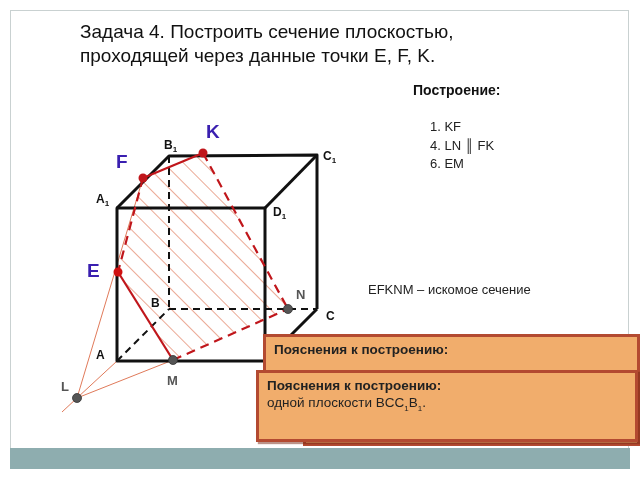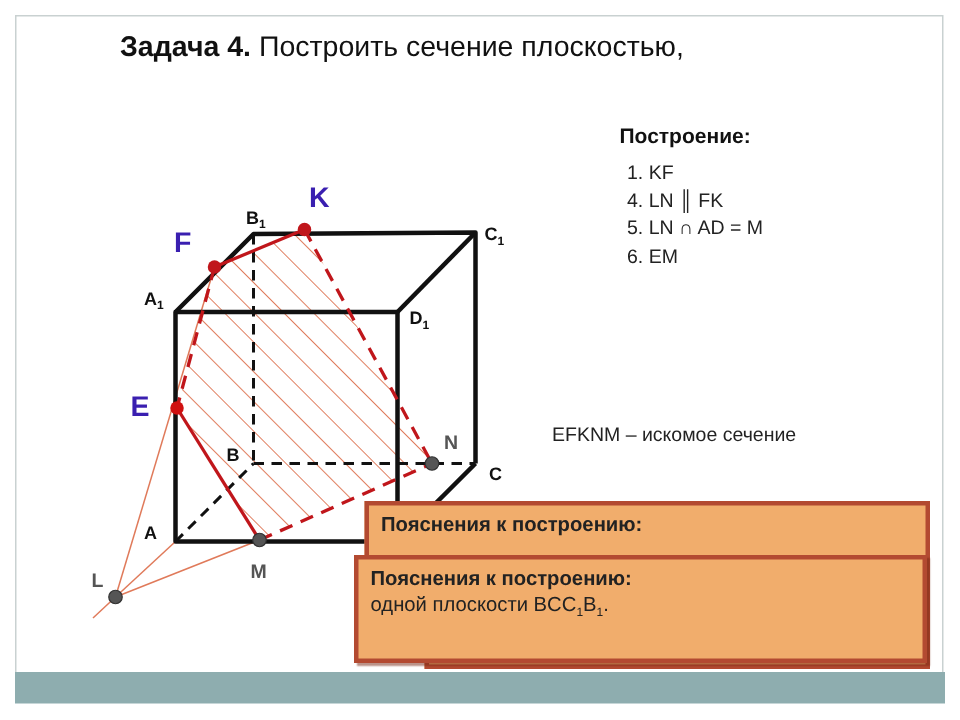--- a/index.html
+++ b/index.html
@@ -1,49 +1,49 @@
 <!DOCTYPE html>
 <html><head>
   <meta charset="utf-8">
   <style>
     html, body { margin: 0; padding: 0; }
     body { width: 640px; height: 480px; background: #ffffff; position: relative; overflow: hidden; font-family: "Liberation Sans", sans-serif; }
     .slide { position: absolute; left: 10px; top: 10px; width: 619px; height: 458px; border: 1px solid #c9d1d1; background: #ffffff; box-sizing: border-box; }
     .footer-band { position: absolute; left: 10px; top: 448px; width: 620px; height: 21px; background: #8eadaf; }
     .title { position: absolute; left: 80px; top: 20px; font-size: 19px; line-height: 24px; color: #111; }
-    .title b { font-weight: bold; }
+    .title b { font-weight: normal; }
     .steps-title { position: absolute; left: 413px; top: 82px; font-size: 14px; font-weight: bold; color: #111; }
-    .steps { position: absolute; left: 414px; top: 102px; margin: 4px; padding: 0; list-style: none; font-size: 13px; line-height: 18.6px; color: #222; }
+    .steps { position: absolute; left: 414px; top: 102px; margin: 16px; padding: 0; list-style: none; font-size: 13px; line-height: 18.6px; color: #222; }
     .result { position: absolute; left: 368px; top: 282px; font-size: 13px; color: #222; }
     svg.figure { position: absolute; left: 0; top: 0; }
     .pt-label { font-family: "Liberation Sans", sans-serif; font-weight: bold; font-size: 12px; fill: #111; }
     .pt-label-gray { font-family: "Liberation Sans", sans-serif; font-weight: bold; font-size: 13px; fill: #555; }
     .pt-label-blue { font-family: "Liberation Sans", sans-serif; font-weight: bold; font-size: 19px; fill: #3a1fb0; }
     .sub { font-size: 8px; }
-    .note { position: absolute; background: #f1ad6c; border: 3px solid #b34a31; box-sizing: border-box; font-size: 13.5px; color: #222; padding: 4px 8px; line-height: 17px; }
+    .note { position: absolute; background: #f1ad6c; border: 3px solid #b34a31; box-sizing: border-box; font-size: 13.5px; color: #222; padding: 4px 8px; line-height: 17px; margin-left: 20px; }
     .note .note-title { font-weight: bold; }
     .note-back2 { left: 283px; top: 362px; width: 337px; height: 84px; }
     .note-back1 { left: 243px; top: 334px; width: 377px; height: 50px; overflow: hidden; }
     .note-front { left: 236px; top: 370px; width: 382px; height: 72px; box-shadow: 2px 2px 1px rgba(120,40,20,0.5); }
   </style>
 </head>
 <body>
 
 <div class="slide"></div>
 <div class="footer-band"></div>
 
 <div class="title">
   <b>Задача 4.</b><span> Построить сечение плоскостью,</span><br>
+  <span>проходящей через данные точки  E, F, K.</span>
 </div>
 
 <div class="steps-title">Построение:</div>
 <ul class="steps">
   <li>1. KF</li>
   <li>4. LN ║ FK</li>
-  <li>5. LN ∩ AD = M</li>
   <li>6. EM</li>
 </ul>
 
 <div class="result">EFKNM – искомое сечение</div>
 
 <svg class="figure" width="640" height="480" viewBox="0 0 640 480">
   <defs>
     <pattern id="hatch" patternUnits="userSpaceOnUse" width="14" height="14" patternTransform="rotate(-45)">
       <line x1="0" y1="0" x2="0" y2="14" stroke="#e07a5a" stroke-width="1.3"></line>
     </pattern>

